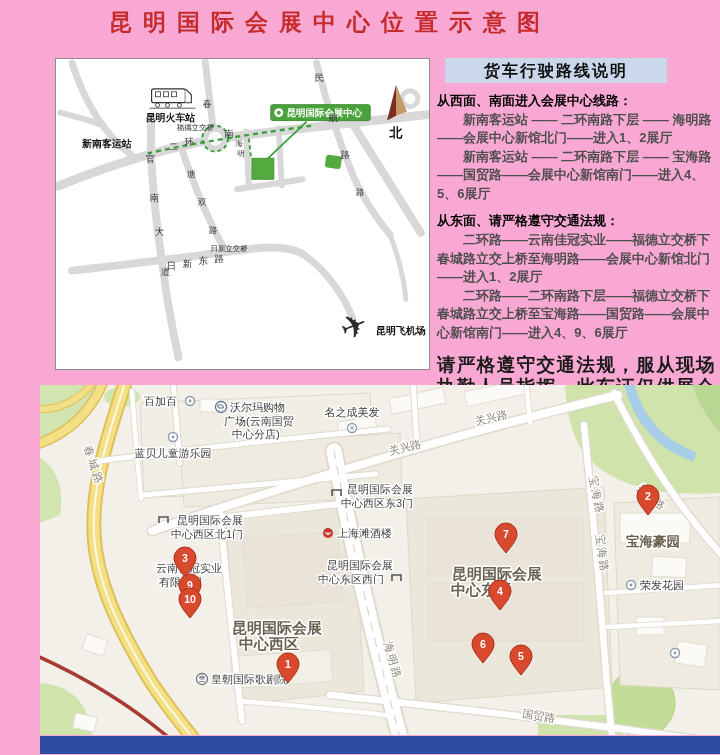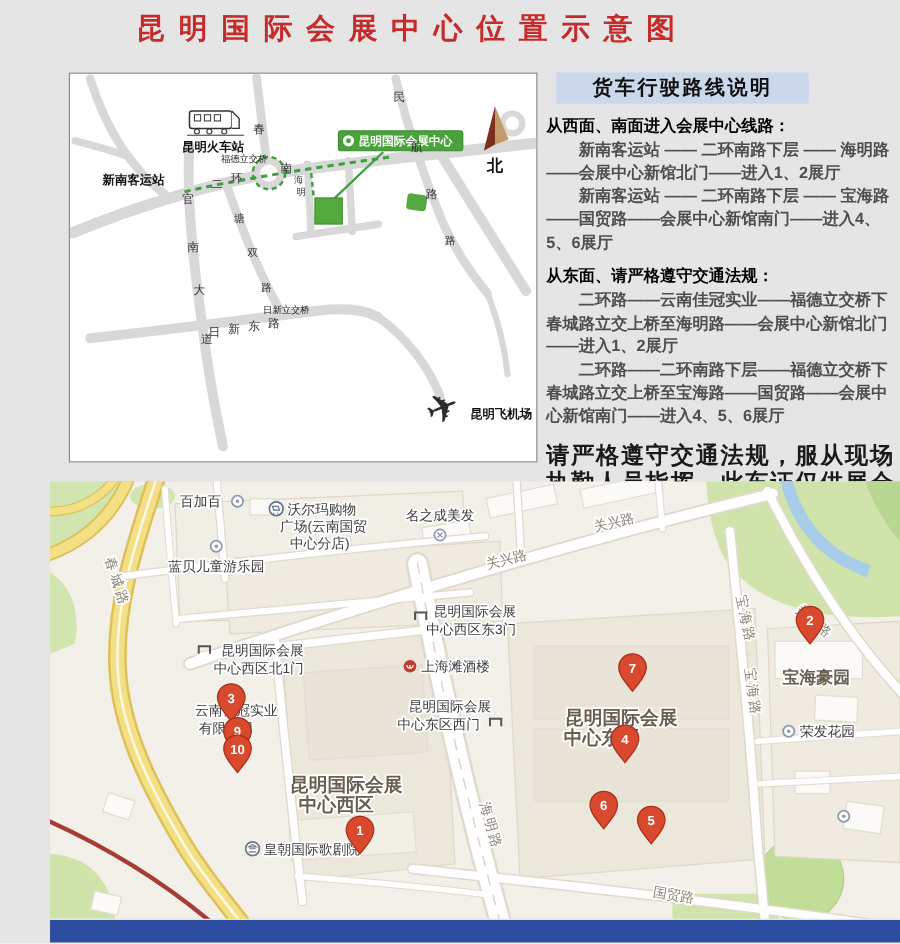--- a/index.html
+++ b/index.html
@@ -1,23 +1,23 @@
 <!DOCTYPE html>
 <html><head>
 <meta charset="utf-8">
 <style>
   html,body{margin:0;padding:0;background:#ffffff;}
-  .page{position:relative;width:720px;height:755px;background:#e5e5e5;overflow:hidden;
+  .page{position:relative;width:720px;height:755px;background:#f9a8d4;overflow:hidden;
         font-family:"Liberation Sans","DejaVu Sans",sans-serif;}
   .title{position:absolute;left:0;right:0;top:7px;text-align:center;transform:translateX(-30px);
          font-size:23px;font-weight:bold;color:#c52b2b;letter-spacing:11px;white-space:nowrap;}
   .sketch-panel{position:absolute;left:55px;top:58px;width:375px;height:312px;
                 border:1px solid #8c8c8c;background:#fff;box-sizing:border-box;}
   .route-panel{position:absolute;left:437px;top:58px;width:278px;height:315px;}
-  .route-header{margin-left:8px;width:202px;height:25px;line-height:25px;background:#cbd8ec;
+  .route-header{margin-left:8px;width:222px;height:25px;line-height:25px;background:#cbd8ec;
                 text-align:center;font-size:16px;font-weight:bold;letter-spacing:2px;color:#0f0f0f;}
   .route-section-title{margin:9px 0 1px;font-size:13px;font-weight:700;color:#000;}
   .route-p{margin:0;font-size:13px;font-weight:700;color:#4e4e4e;line-height:1.42;text-indent:2em;}
   .notice{margin:12px 0 0;font-family:"Liberation Serif","DejaVu Serif",serif;font-size:18.5px;
           font-weight:bold;color:#1a1a1a;line-height:1.2;text-align:justify;letter-spacing:0.5px;}
   .street-map{position:absolute;left:40px;top:385px;width:680px;height:350px;display:block;}
   .footer-bar{position:absolute;left:40px;top:736px;width:680px;height:18px;background:#2c4da0;}
   svg text{font-family:"Liberation Sans","DejaVu Sans",sans-serif;}
   .halo{paint-order:stroke;stroke:#ffffff;stroke-width:3px;stroke-linejoin:round;}
   .poi{font-size:11px;fill:#3c3c3c;}
@@ -129,21 +129,21 @@
   <div class="route-panel">
     <div class="route-header">货车行驶路线说明</div>
     <div>
       <p class="route-section-title">从西面、南面进入会展中心线路：</p>
       <p class="route-p">新南客运站 —— 二环南路下层 —— 海明路——会展中心新馆北门——进入1、2展厅</p>
       <p class="route-p">新南客运站 —— 二环南路下层 —— 宝海路——国贸路——会展中心新馆南门——进入4、5、6展厅</p>
     </div>
     <div>
       <p class="route-section-title">从东面、请严格遵守交通法规：</p>
       <p class="route-p">二环路——云南佳冠实业——福德立交桥下春城路立交上桥至海明路——会展中心新馆北门——进入1、2展厅</p>
-      <p class="route-p">二环路——二环南路下层——福德立交桥下春城路立交上桥至宝海路——国贸路——会展中心新馆南门——进入4、5、6展厅</p>
+      <p class="route-p">二环路——二环南路下层——福德立交桥下春城路立交上桥至宝海路——国贸路——会展中心新馆南门——进入4、9、6展厅</p>
     </div>
     <p class="notice">请严格遵守交通法规，服从现场执勤人员指挥。此车证仅供展会期间在昆明地区使用，一车一证。</p>
   </div>
 
   <svg class="street-map" viewBox="0 0 680 350">
     <rect width="680" height="350" fill="#f3f0e9"></rect>
 
     <g>
       <path d="M525,0 L680,0 L680,108 C615,112 565,100 540,62 C530,45 526,20 525,0 Z" fill="#cfe3ab"></path>
       <path d="M652,0 L680,0 L680,48 C666,32 658,16 652,0 Z" fill="#b9d693"></path>

